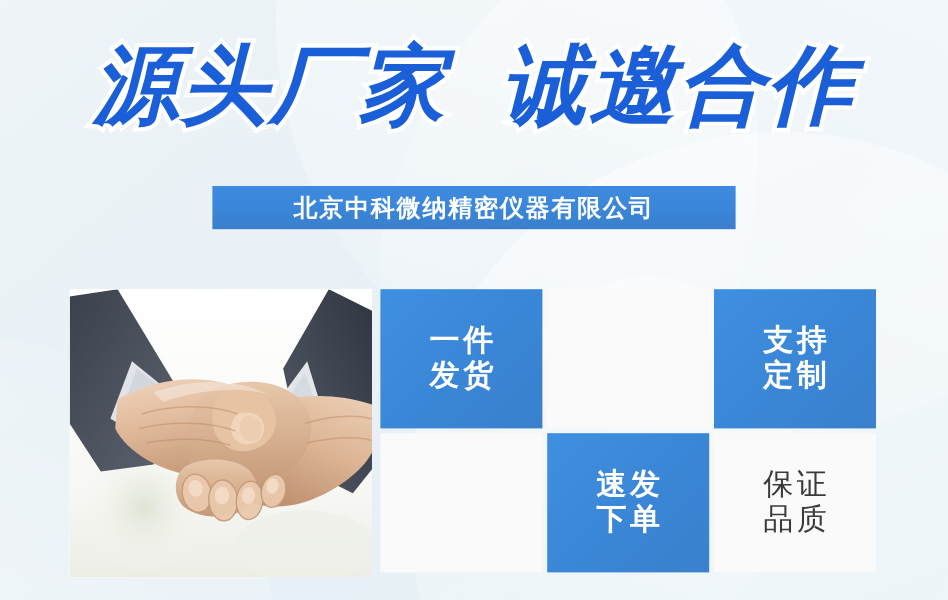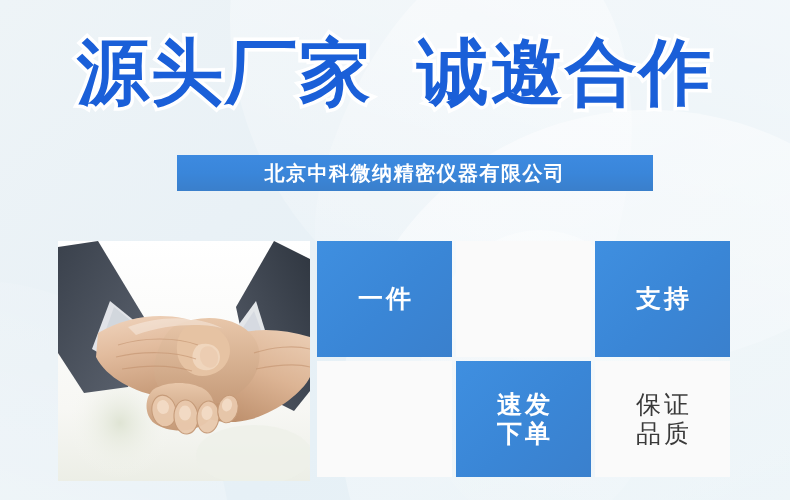--- a/index.html
+++ b/index.html
@@ -65,28 +65,29 @@
     font-weight: bold;
     letter-spacing: 2px;
     color: #1a5fd8;
     line-height: 1;
     white-space: pre;
     -webkit-text-stroke: 7px #ffffff;
     paint-order: stroke fill;
     text-shadow:
        0 0 2px #ffffff,
        2px 2px 0 rgba(255,255,255,0.9);
+    font-style: italic;
   }
 
   
   #company-bar {
     position: absolute;
     left: 177px;
     top: 155px;
-    width: 476px;
+    width: 436px;
     height: 36px;
     background: linear-gradient(180deg, #3d8ae0 0%, #3a86da 50%, #3a7fcb 100%);
     display: flex;
     align-items: center;
     justify-content: center;
   }
   #company-name {
     color: #ffffff;
     font-size: 20px;
     font-weight: bold;
@@ -246,27 +247,29 @@
       </g>
 
       <path d="M70,86 C102,74 140,74 166,88 C150,82 110,82 78,94 Z" fill="#ffffff" opacity="0.35"></path>
     </svg>
   </div>
 
   <div id="feature-grid">
 
     <div class="cell blue">
       <span class="ln">一件</span>
+      <span class="ln">发货</span>
     </div>
 
     <div class="cell light">
     </div>
 
     <div class="cell blue">
       <span class="ln">支持</span>
+      <span class="ln">定制</span>
     </div>
 
     <div class="cell light">
     </div>
 
     <div class="cell blue">
       <span class="ln">速发</span>
       <span class="ln">下单</span>
     </div>
 

